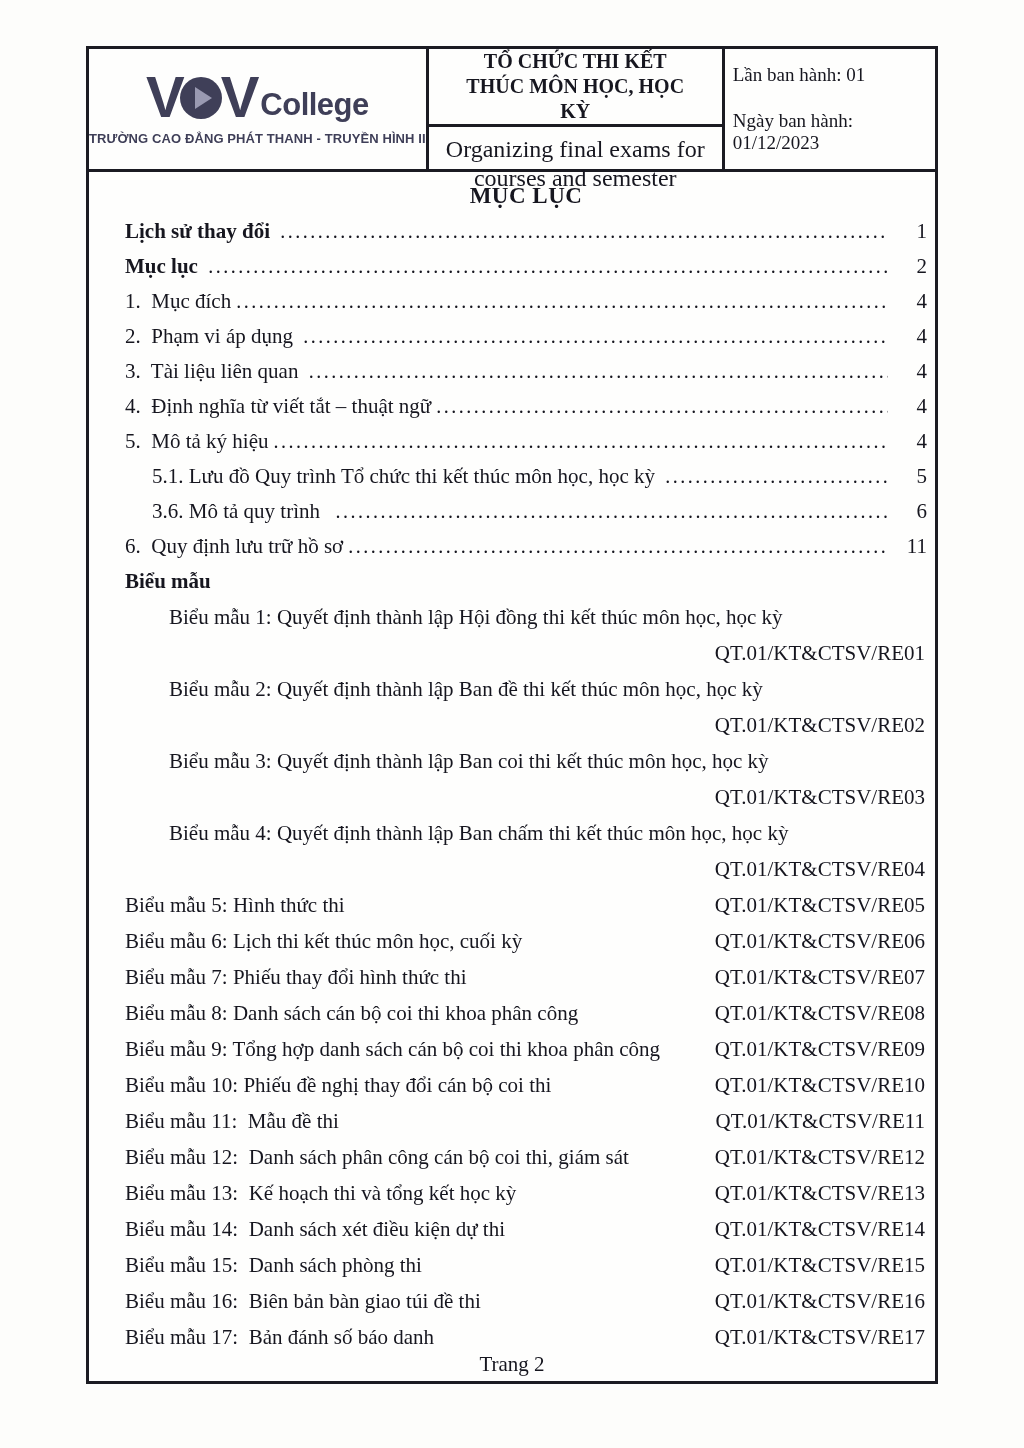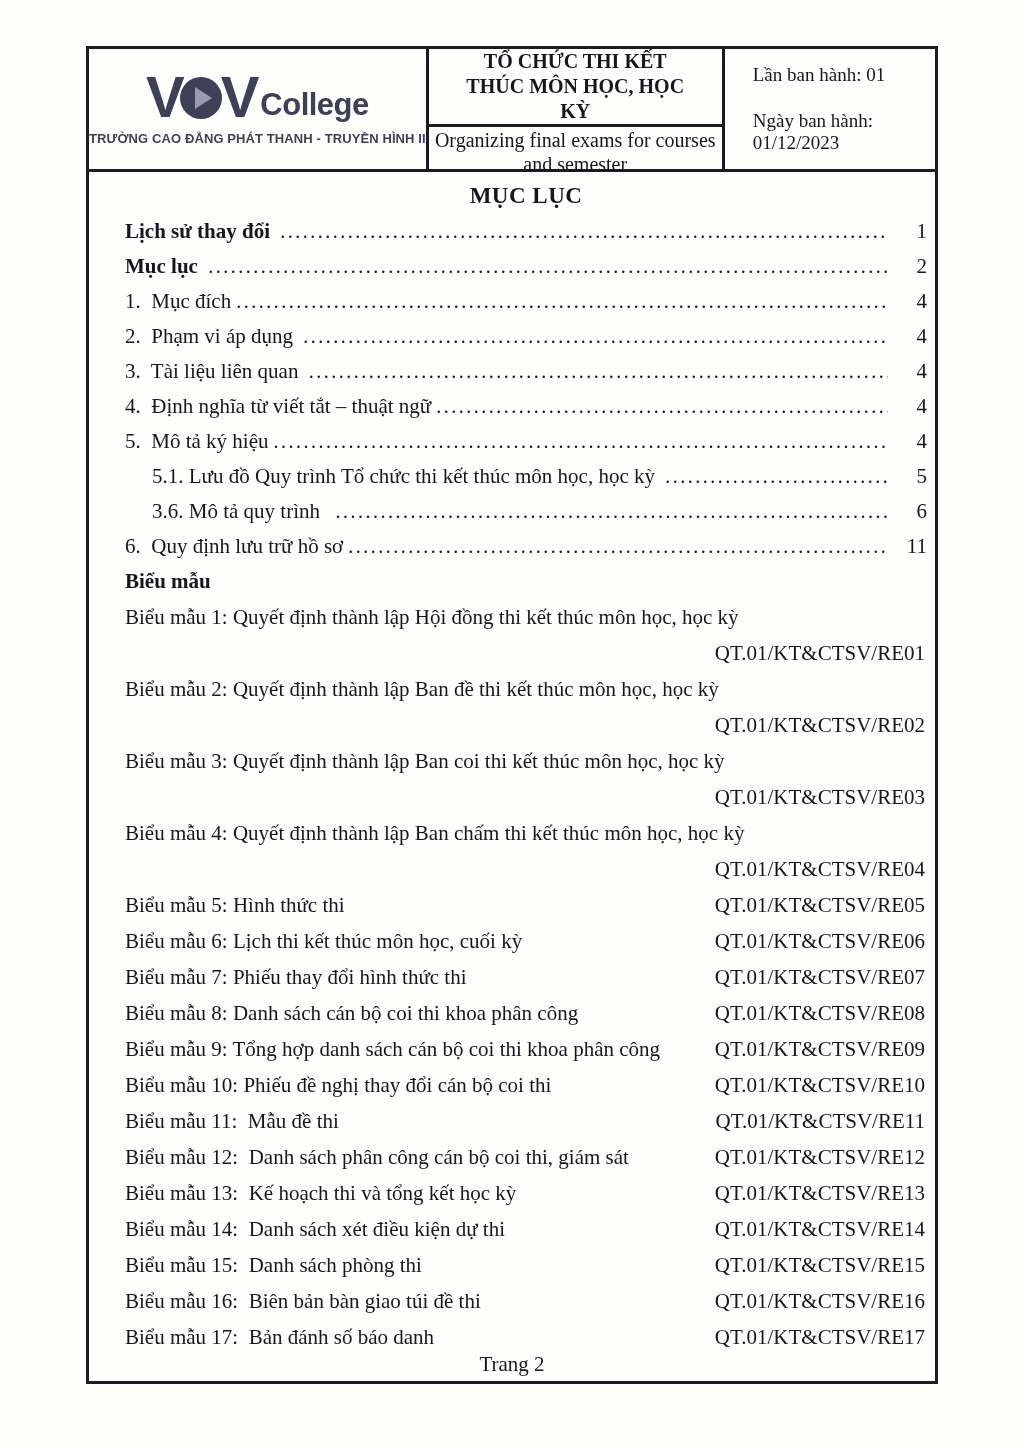--- a/index.html
+++ b/index.html
@@ -76,28 +76,28 @@
     flex:0 0 66px;
     border-bottom:3px solid #1b1b22;
     display:flex;align-items:center;justify-content:center;
     font-weight:bold;font-size:20px;line-height:1.25;
     text-align:center;padding:0 30px;
     box-sizing:border-box;
   }
   .title-en{
     flex:1;
     display:flex;align-items:center;justify-content:center;
-    font-size:20px;line-height:1.2;text-align:center;
-    padding:1px 6px;
+    font-size:24px;line-height:1.2;text-align:center;
+    padding:8px 6px;
   }
   .hdr-issue-cell{
     flex:1;
     display:flex;flex-direction:column;justify-content:center;
     gap:24px;
-    padding-left:28px;
+    padding-left:8px;
     font-size:19px;
     box-sizing:border-box;
   }
   
   .content{
     padding:6px 8px 0 36px;
   }
   .toc-title{
     text-align:center;
     font-weight:bold;font-size:23px;
@@ -128,20 +128,21 @@
   }
   .form-row{
     display:flex;justify-content:space-between;align-items:baseline;
     height:36px;font-size:21px;line-height:36px;
   }
   .form-row .flbl{white-space:pre;}
   .form-row .fcode{white-space:nowrap;padding-right:2px;}
   .form-row.two-line{
     flex-direction:column;align-items:stretch;
     height:72px;
+    margin-left:44px;
   }
   .form-row.two-line .flbl{height:36px;line-height:36px;}
   .form-row.two-line .fcode{
     height:36px;line-height:36px;text-align:right;
   }
   .footer{
     position:absolute;left:0;bottom:4px;width:100%;
     text-align:center;font-size:21px;
   }
 </style>

